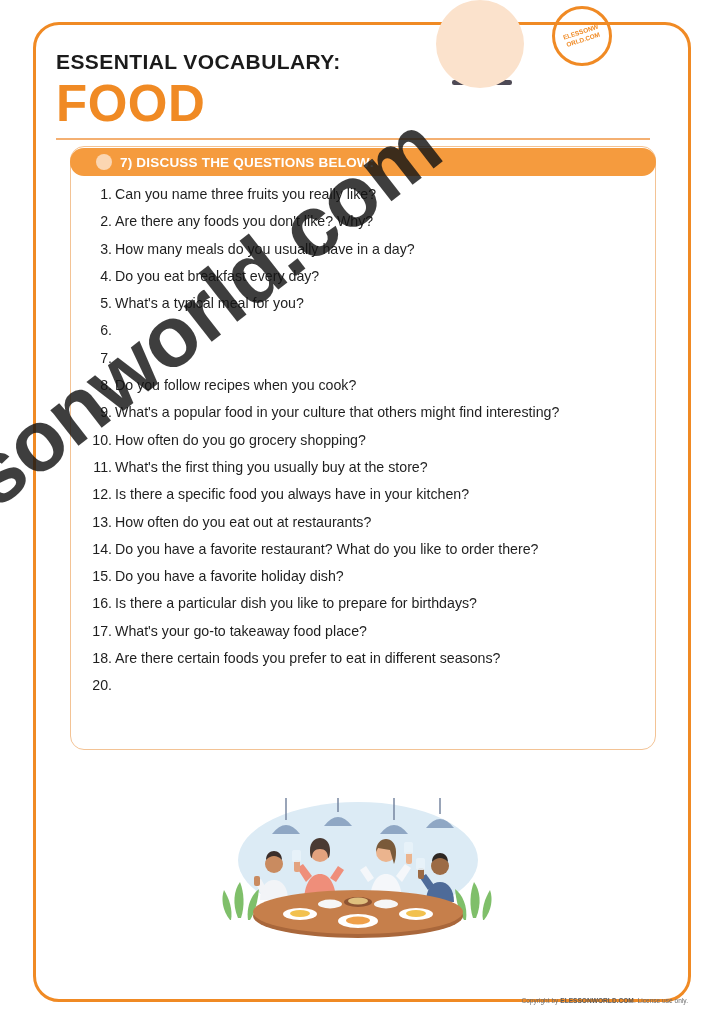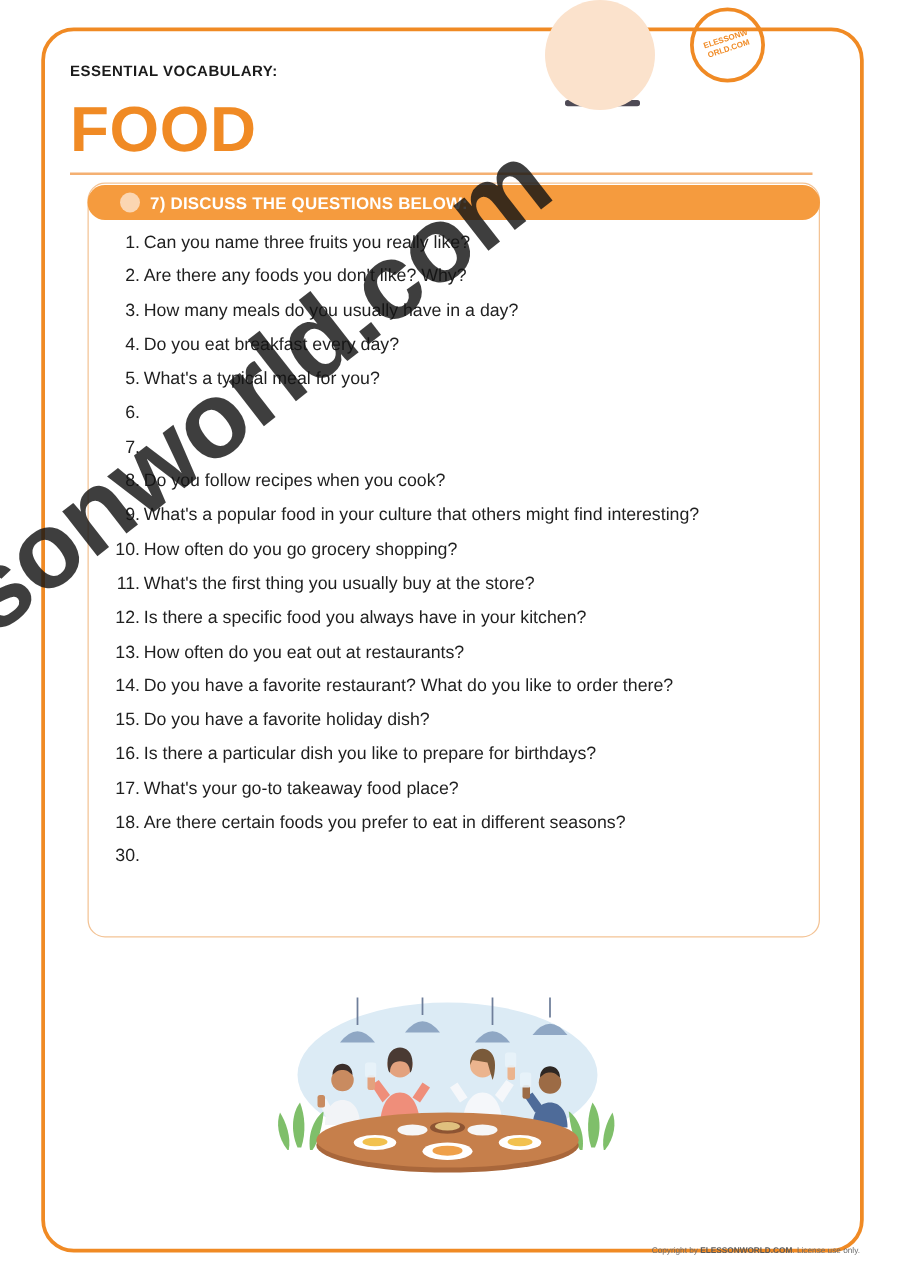--- a/index.html
+++ b/index.html
@@ -30,21 +30,21 @@
 
   
   .header {
     position: absolute;
     left: 56px;
     top: 40px;
     width: 610px;
     height: 100px;
   }
   .header-kicker {
-    font-size: 12px;
+    font-size: 21px;
     font-weight: bold;
     letter-spacing: 0.4px;
     color: #1b1b1b;
     position: absolute;
     left: 0;
     top: 10px;
   }
   .header-title {
     position: absolute;
     left: 0;
@@ -334,21 +334,21 @@
     </div>
   <div class="q-item">
       <span class="q-num">17.</span>
       <span class="q-text">What's your go-to takeaway food place?</span>
     </div>
   <div class="q-item">
       <span class="q-num">18.</span>
       <span class="q-text">Are there certain foods you prefer to eat in different seasons?</span>
     </div>
   <div class="q-item">
-      <span class="q-num">30.</span>
+      <span class="q-num">20.</span>
     </div>
 </div>
 
 <div class="bottom-illu">
   <svg width="300" height="160" viewBox="0 0 300 160">
 
     <ellipse cx="150" cy="70" rx="120" ry="58" fill="#DCEBF5"></ellipse>
 
     <g stroke="#6E7E9A" stroke-width="1.4">
       <line x1="78" y1="8" x2="78" y2="30"></line>

